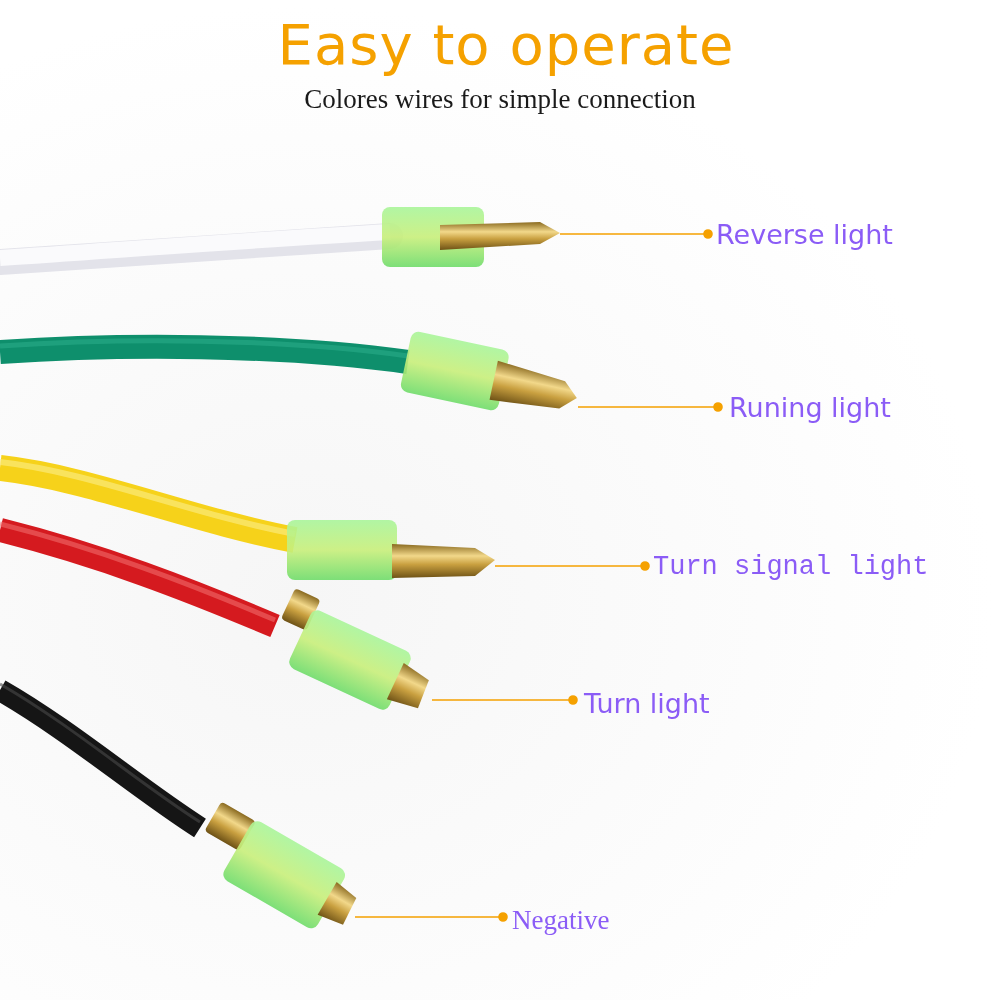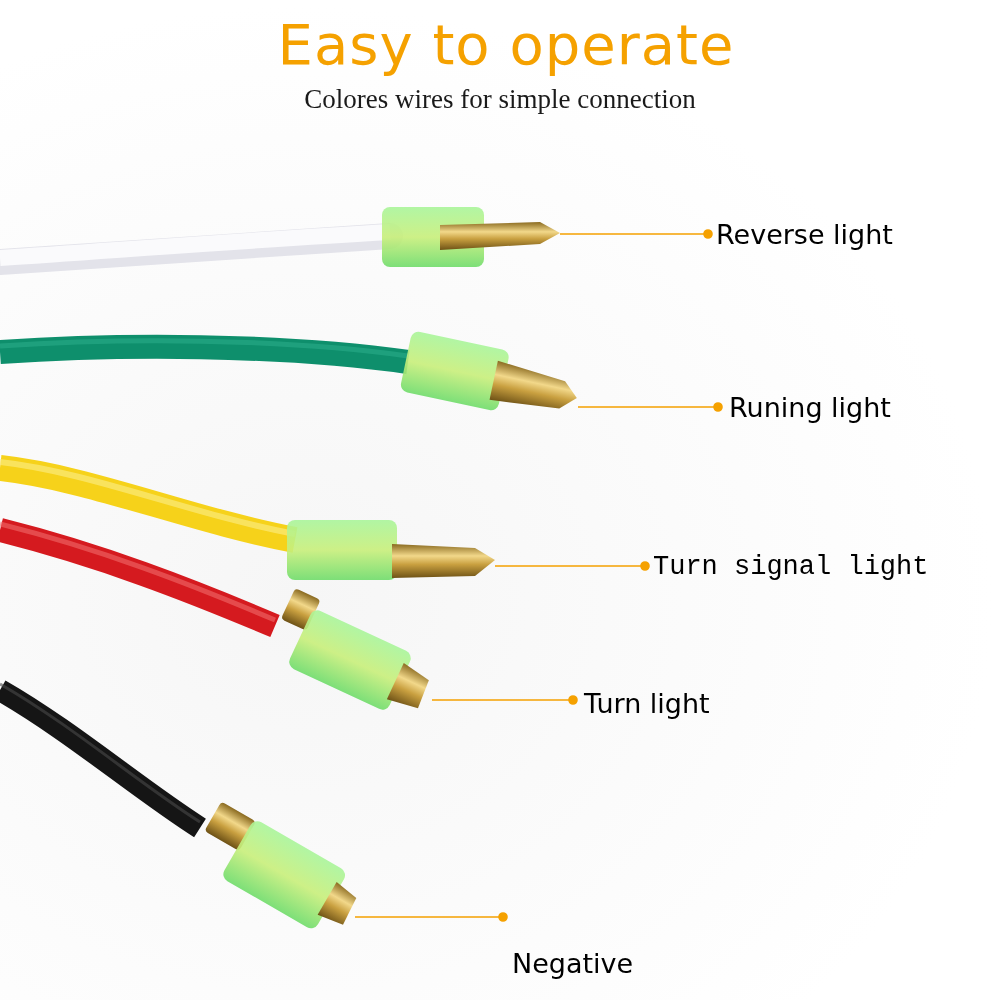--- a/index.html
+++ b/index.html
@@ -1,21 +1,21 @@
 <!DOCTYPE html>
 <html><head>
 <meta charset="utf-8">
 <style>
   html,body{margin:0;padding:0;}
   body{width:1000px;height:1000px;background:#ffffff;position:relative;overflow:hidden;font-family:"DejaVu Sans","Liberation Sans",sans-serif;}
   .bg{position:absolute;inset:0;background:radial-gradient(ellipse at 30% 60%, #f6f6f6 0%, #ffffff 70%);}
   .title{position:absolute;left:0;width:1000px;top:12px;text-align:center;font-size:56px;color:#F5A100;letter-spacing:1px;padding-left:6px;}
   .subtitle{position:absolute;left:0;width:1000px;top:84px;text-align:center;font-size:27px;color:#1a1a1a;font-family:Liberation Serif, serif;}
   svg.art{position:absolute;left:0;top:0;}
-  .label{position:absolute;font-size:27px;color:#000000;white-space:nowrap;line-height:1;}
+  .label{position:absolute;font-size:27px;color:#8b5cf6;white-space:nowrap;line-height:1;}
 </style>
 </head>
 <body>
 
 <div class="bg"></div>
 
 <div class="title">Easy to operate</div>
 <div class="subtitle">Colores wires for simple connection</div>
 
 <svg class="art" width="1000" height="1000" viewBox="0 0 1000 1000">
@@ -91,13 +91,13 @@
       <circle cx="573" cy="700" r="4"></circle>
     <line x1="355" y1="917" x2="503" y2="917"></line>
       <circle cx="503" cy="917" r="4"></circle>
   </g>
 </svg>
 
 <div class="label" style="left:716px;top:221px;">Reverse light</div>
 <div class="label" style="left:729px;top:394px;text-align:center;">Runing light</div>
 <div class="label" style="left:653px;top:554px;font-family:Liberation Mono, monospace;">Turn signal light</div>
 <div class="label" style="left:584px;top:690px;">Turn light</div>
-<div class="label" style="left:512px;top:950px;">Negative</div>
+<div class="label" style="left:512px;top:907px;font-family:Liberation Serif, serif;">Negative</div>
 
 </body></html>

